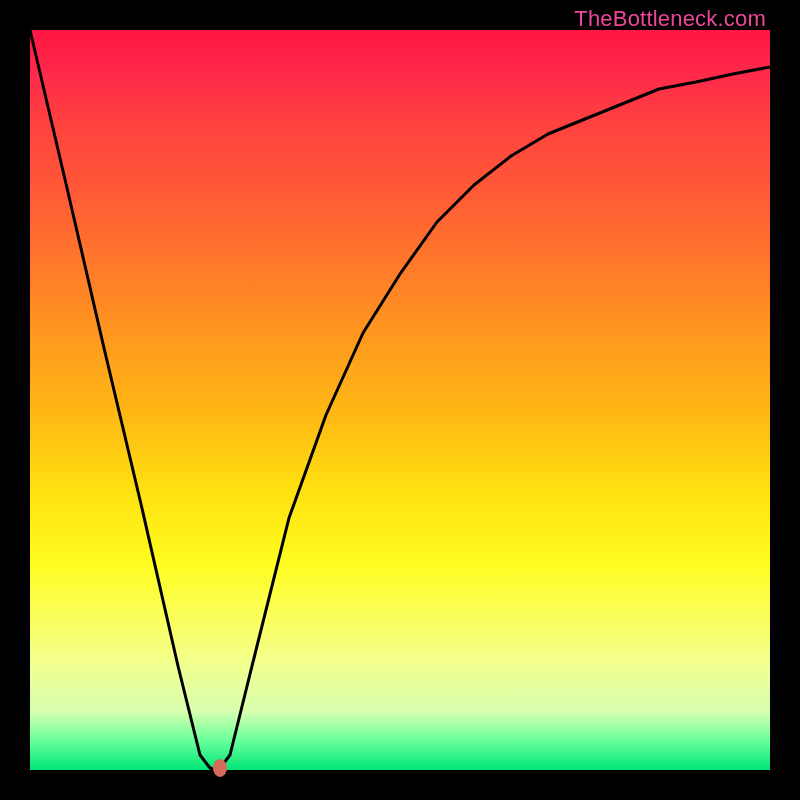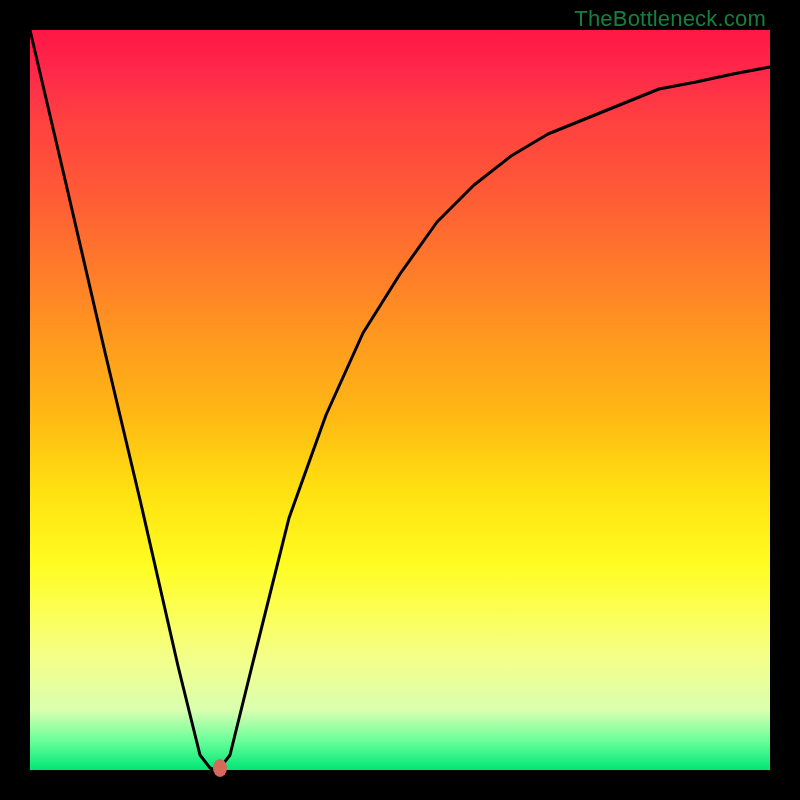--- a/index.html
+++ b/index.html
@@ -37,21 +37,21 @@
       #f4ff8a 85%,
       #d8ffb0 92%,
       #6aff9a 96%,
       #00e676 100%
     );
   }
   .attribution {
     position: absolute;
     top: 6px;
     right: 34px;
-    color: #15803d;
+    color: #ec4899;
     font-size: 22px;
     font-weight: 400;
     letter-spacing: 0.2px;
   }
   svg.curve {
     position: absolute;
     left: 0;
     top: 0;
     width: 740px;
     height: 740px;

